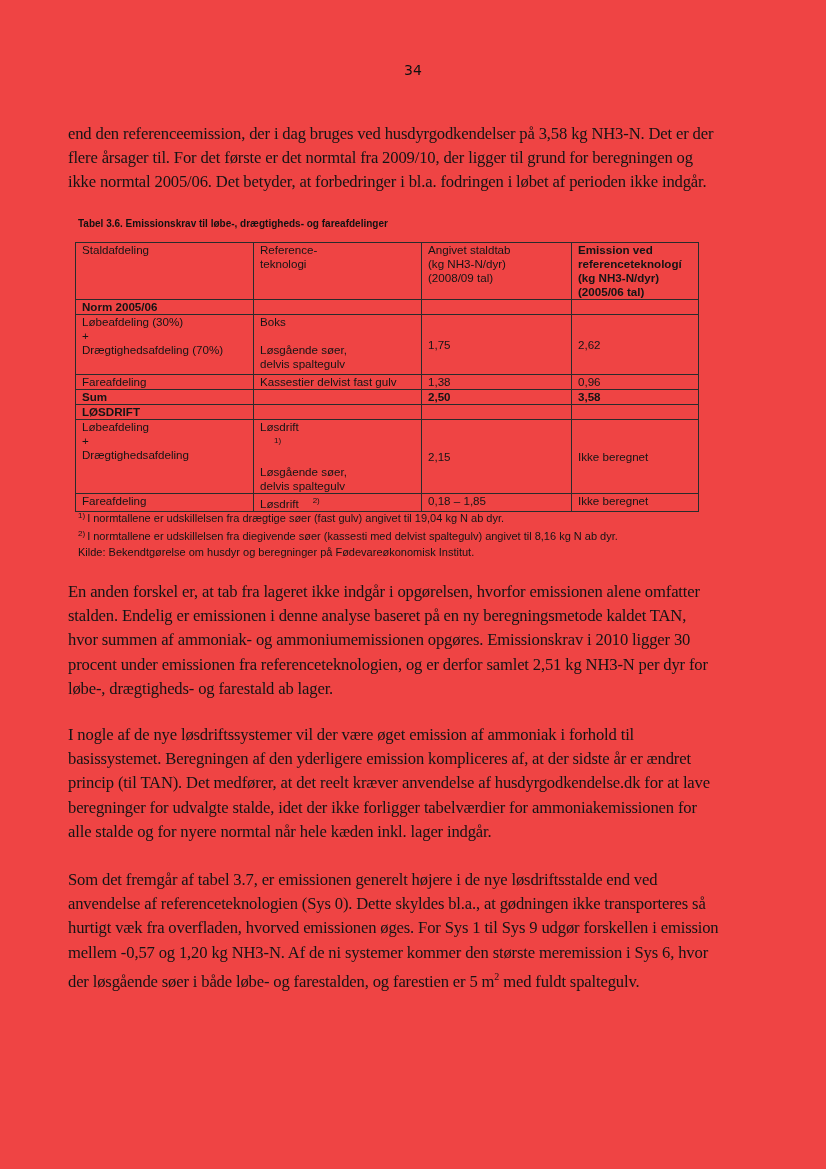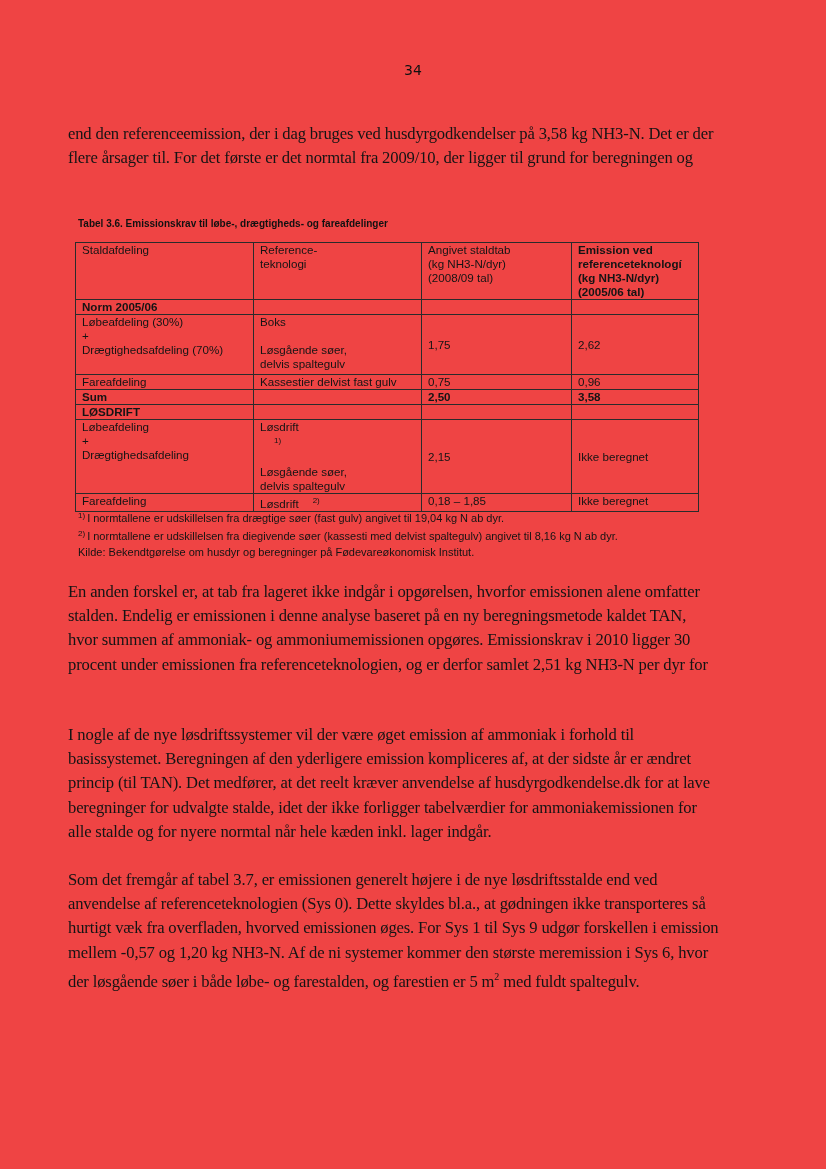--- a/index.html
+++ b/index.html
@@ -38,20 +38,21 @@
 </head>
 <body>
 
 <div class="page">
 
   <div class="page-number">34</div>
 
   <div class="para" id="p1">
     <span class="line">end den referenceemission, der i dag bruges ved husdyrgodkendelser på 3,58 kg NH3-N. Det er der</span>
     <span class="line">flere årsager til. For det første er det normtal fra 2009/10, der ligger til grund for beregningen og</span>
+    <span class="line">ikke normtal 2005/06. Det betyder, at forbedringer i bl.a. fodringen i løbet af perioden ikke indgår.</span>
   </div>
 
   <div class="table-title">Tabel 3.6. Emissionskrav til løbe-, drægtigheds- og fareafdelinger</div>
 
   <table class="emis">
     <tbody>
         <tr class="head">
       <td class="c1 cell-lines">
         <span>Staldafdeling</span>
       </td>
@@ -91,21 +92,21 @@
         <span>Løsgående søer,</span>
         <span>delvis spaltegulv</span>
       </td>
       <td class="mid">1,75</td>
       <td class="mid">2,62</td>
     </tr>
 
     <tr class="r15">
       <td>Fareafdeling</td>
       <td>Kassestier delvist fast gulv</td>
-      <td>0,75</td>
+      <td>1,38</td>
       <td>0,96</td>
     </tr>
 
     <tr class="r15 bold">
       <td>Sum</td>
       <td></td>
       <td>2,50</td>
       <td>3,58</td>
     </tr>
 
@@ -146,20 +147,21 @@
     <div><sup>1)</sup><span>I normtallene er udskillelsen fra drægtige søer (fast gulv) angivet til 19,04 kg N ab dyr.</span></div>
     <div><sup>2)</sup><span>I normtallene er udskillelsen fra diegivende søer (kassesti med delvist spaltegulv) angivet til 8,16 kg N ab dyr.</span></div>
     <div>Kilde: Bekendtgørelse om husdyr og beregninger på Fødevareøkonomisk Institut.</div>
   </div>
 
   <div class="para" id="p2">
     <span class="line">En anden forskel er, at tab fra lageret ikke indgår i opgørelsen, hvorfor emissionen alene omfatter</span>
     <span class="line">stalden. Endelig er emissionen i denne analyse baseret på en ny beregningsmetode kaldet TAN,</span>
     <span class="line">hvor summen af ammoniak- og ammoniumemissionen opgøres. Emissionskrav i 2010 ligger 30</span>
     <span class="line">procent under emissionen fra referenceteknologien, og er derfor samlet 2,51 kg NH3-N per dyr for</span>
+    <span class="line">løbe-, drægtigheds- og farestald ab lager.</span>
   </div>
 
   <div class="para" id="p3">
     <span class="line">I nogle af de nye løsdriftssystemer vil der være øget emission af ammoniak i forhold til</span>
     <span class="line">basissystemet. Beregningen af den yderligere emission kompliceres af, at der sidste år er ændret</span>
     <span class="line">princip (til TAN). Det medfører, at det reelt kræver anvendelse af husdyrgodkendelse.dk for at lave</span>
     <span class="line">beregninger for udvalgte stalde, idet der ikke forligger tabelværdier for ammoniakemissionen for</span>
     <span class="line">alle stalde og for nyere normtal når hele kæden inkl. lager indgår.</span>
   </div>
 

